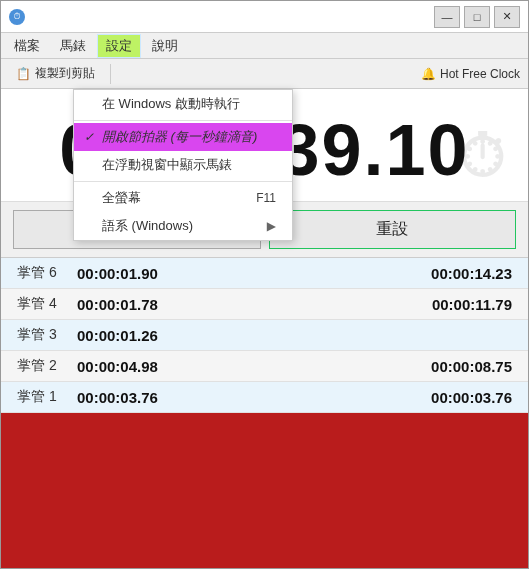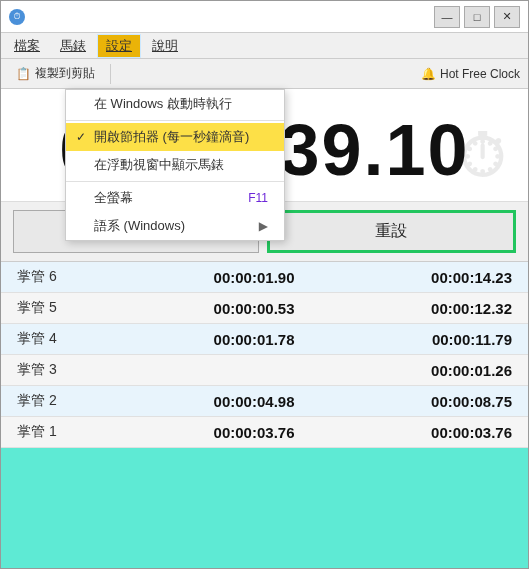--- a/index.html
+++ b/index.html
@@ -71,23 +71,22 @@
       border-bottom: 1px solid #ccc;
       height: 26px;
       gap: 2px;
     }
     .menu-item {
       padding: 2px 8px;
       font-size: 13px;
       cursor: pointer;
       border: 1px solid transparent;
       color: #333;
-      text-decoration: underline;
-    }
-    .menu-item.active { background: #eab308; border-color: #cce8ff; }
+    }
+    .menu-item.active { background: #bef264; border-color: #cce8ff; }
     
     .toolbar {
       background: #f0f0f0;
       display: flex;
       align-items: center;
       padding: 2px 8px;
       border-bottom: 1px solid #ccc;
       height: 30px;
       gap: 8px;
     }
@@ -154,30 +153,30 @@
       border: 1px solid #aaa;
       font-size: 16px;
       cursor: pointer;
       font-family: 'Microsoft YaHei', sans-serif;
       color: #222;
     }
     .btn-reset {
       flex: 1;
       padding: 8px;
       background: #e8e8e8;
-      border: 3px solid #22c55e;
+      border: 1px solid #22c55e;
       font-size: 16px;
       cursor: pointer;
       font-family: 'Microsoft YaHei', sans-serif;
       color: #222;
     }
     
     .lap-table {
       flex: 1;
-      background: #5eead4;
+      background: #b91c1c;
       border-top: 1px solid #ccc;
       overflow: hidden;
     }
     .lap-row {
       display: flex;
       align-items: center;
       padding: 6px 16px;
       border-bottom: 1px solid #e0e0e0;
       font-size: 14px;
     }
@@ -186,21 +185,20 @@
     .lap-label {
       width: 60px;
       color: #333;
       font-size: 14px;
     }
     .lap-time1 {
       flex: 1;
       font-weight: bold;
       color: #111;
       font-size: 15px;
-      text-align: right;
     }
     .lap-time2 {
       flex: 1;
       font-weight: bold;
       color: #111;
       font-size: 15px;
       text-align: right;
     }
     
     .dropdown-overlay {
@@ -208,21 +206,21 @@
       top: 0;
       left: 0;
       right: 0;
       bottom: 0;
       z-index: 100;
       pointer-events: none;
     }
     .dropdown-menu {
       position: absolute;
       top: 0;
-      left: 64px;
+      left: 72px;
       background: white;
       border: 1px solid #ccc;
       box-shadow: 2px 2px 8px rgba(0,0,0,0.2);
       min-width: 220px;
       z-index: 200;
       pointer-events: all;
     }
     .dropdown-item {
       display: flex;
       align-items: center;
@@ -232,24 +230,24 @@
       cursor: pointer;
       position: relative;
     }
     .dropdown-item.checked::before {
       content: '✓';
       position: absolute;
       left: 10px;
       font-size: 12px;
       color: #333;
     }
-    .dropdown-item.highlighted { background: #fde047; }
+    .dropdown-item.highlighted { background: #d946ef; font-style: italic; }
     .dropdown-item .shortcut {
       margin-left: auto;
-      color: #6d28d9;
+      color: #404040;
       font-size: 12px;
     }
     .dropdown-item .arrow {
       margin-left: auto;
       color: #666;
       font-size: 12px;
     }
     .dropdown-separator {
       height: 1px;
       background: #e0e0e0;
@@ -303,25 +301,20 @@
       <button class="btn-reset">重設</button>
     </div>
 
     <div class="lap-table" id="lap-table">
     <div class="lap-row">
           <span class="lap-label">掌管 6</span>
           <span class="lap-time1">00:00:01.90</span>
           <span class="lap-time2">00:00:14.23</span>
         </div>
         <div class="lap-row">
-          <span class="lap-label">掌管 5</span>
-          <span class="lap-time1">00:00:00.53</span>
-          <span class="lap-time2">00:00:12.32</span>
-        </div>
-        <div class="lap-row">
           <span class="lap-label">掌管 4</span>
           <span class="lap-time1">00:00:01.78</span>
           <span class="lap-time2">00:00:11.79</span>
         </div>
         <div class="lap-row">
           <span class="lap-label">掌管 3</span>
           <span class="lap-time1">00:00:01.26</span>
         </div>
         <div class="lap-row">
           <span class="lap-label">掌管 2</span>

